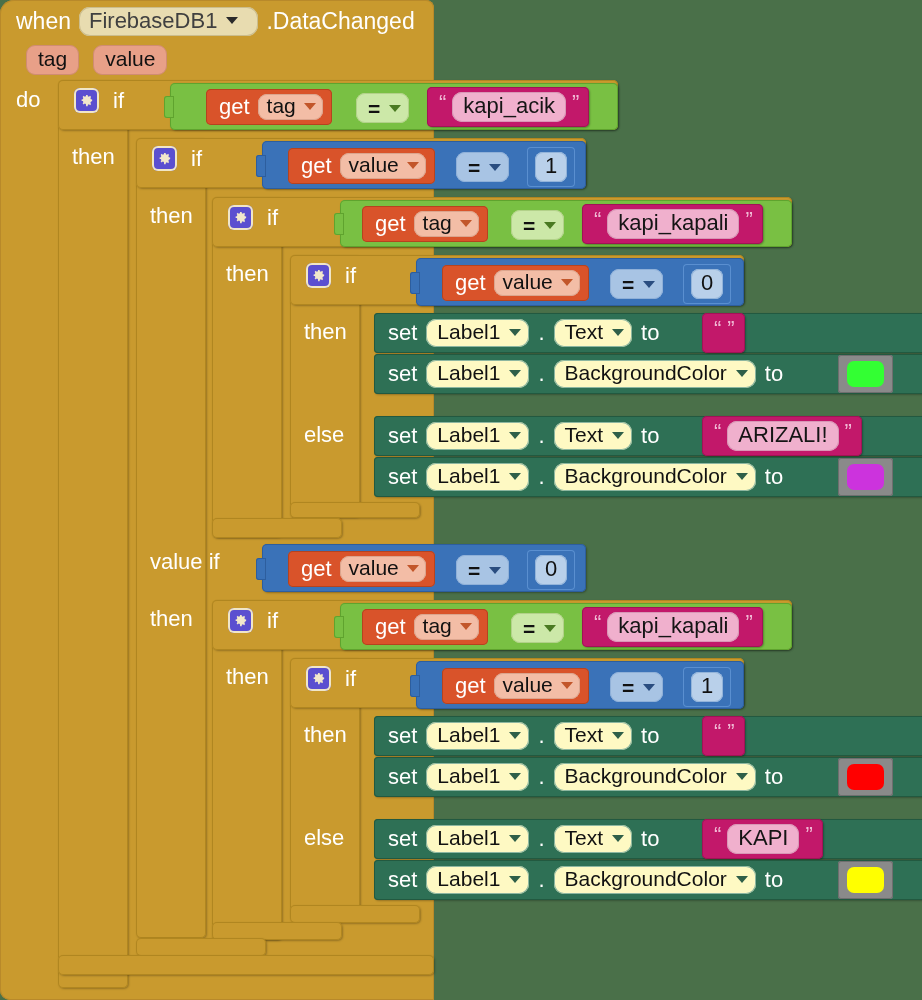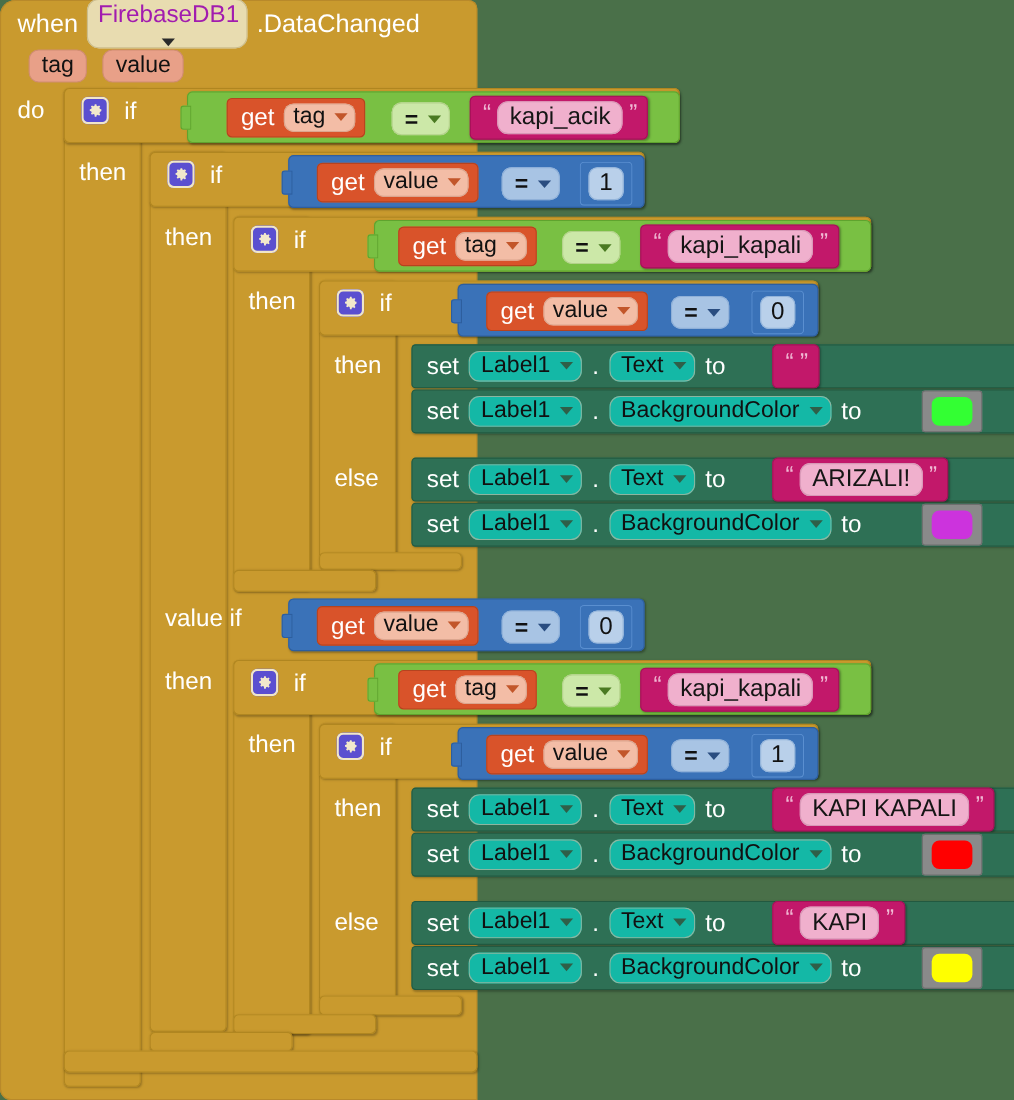--- a/index.html
+++ b/index.html
@@ -19,24 +19,23 @@
     border-bottom-left-radius:10px;
     box-shadow:inset 0 0 0 1px #b8892a;
   }
   .event-title{
     position:absolute;left:16px;top:5px;height:32px;
     display:flex;align-items:center;gap:8px;
     font-size:23px;color:#fff;white-space:nowrap;
   }
   .dropfield{
     background:#e8dcb0;border-radius:11px;
-    padding:1px 8px 2px 10px;color:#a21caf;font-size:22px;
+    padding:1px 20px 2px 10px;color:#404040;font-size:22px;
     display:inline-flex;align-items:center;gap:9px;
     box-shadow:inset 0 0 0 1px #cbbd8d;
-    flex-direction:column;
   }
   .caret{
     width:0;height:0;border-left:6px solid transparent;
     border-right:6px solid transparent;border-top:7px solid #2a2a2a;
     display:inline-block;
   }
   .params{position:absolute;left:26px;top:45px;display:flex;gap:14px;}
   .chip{
     background:#e8a088;border:1px solid #d08c72;border-radius:9px;
     padding:1px 11px 3px;font-size:21px;color:#111;
@@ -115,21 +114,21 @@
   }
 
   
   .setblk{
     position:absolute;background:#2e7055;height:40px;border-radius:4px;
     box-shadow:inset 0 0 0 1px #225940,1px 1px 2px rgba(0,0,0,.25);
     display:flex;align-items:center;gap:9px;padding:0 10px 0 14px;
     color:#fff;font-size:22px;white-space:nowrap;
   }
   .setfield{
-    background:#14b8a6;border-radius:10px;color:#111;font-size:21px;
+    background:#fef9c3;border-radius:10px;color:#111;font-size:21px;
     padding:1px 8px 3px 11px;display:inline-flex;align-items:center;gap:9px;
     box-shadow:inset 0 0 0 1px #8cb6a0;
   }
   .setfield .caret{border-top-color:#2f5f48;}
   .dot{color:#fff;font-size:22px;}
 
   
   .swatch{
     position:absolute;background:#8a8a8a;width:55px;height:38px;
     border-radius:3px;box-shadow:inset 0 0 0 1px #6e6e6e;
@@ -445,21 +444,20 @@
     </span>
     <span class="dot">.</span>
     <span class="setfield">
       <span>Text</span>
       <i class="caret"></i>
     </span>
     <span>to</span>
   </div>
   <div class="txtblk" style="left:702px;top:716px;">
     <span class="qm">“</span>
-    <span class="txtfield">KAPI KAPALI</span>
     <span class="qm">”</span>
   </div>
 
   <div class="setblk" style="left:374px;top:757px;width:536px;">
     <span>set</span>
     <span class="setfield">
       <span>Label1</span>
       <i class="caret"></i>
     </span>
     <span class="dot">.</span>

